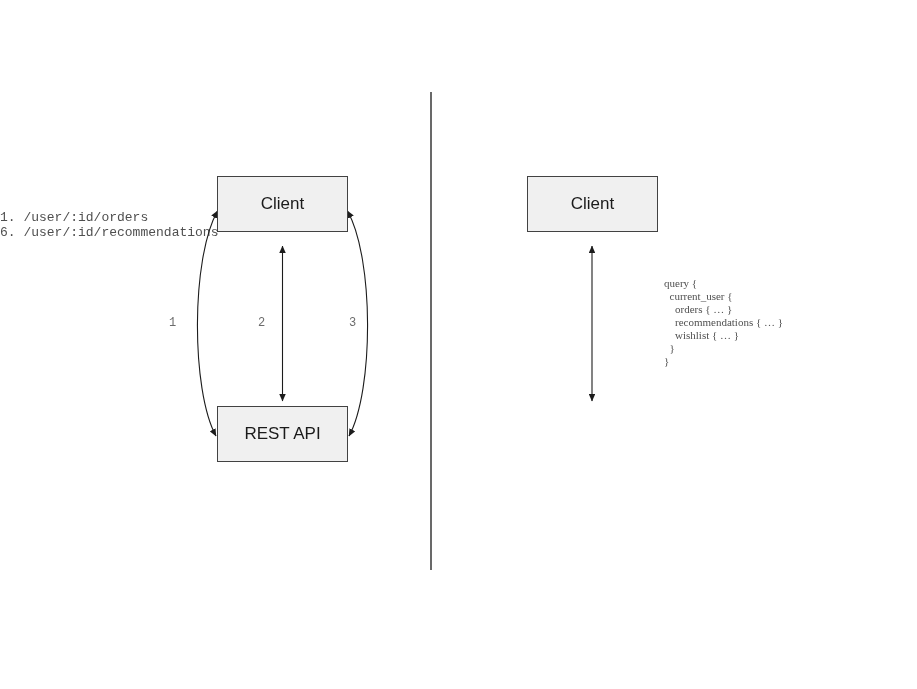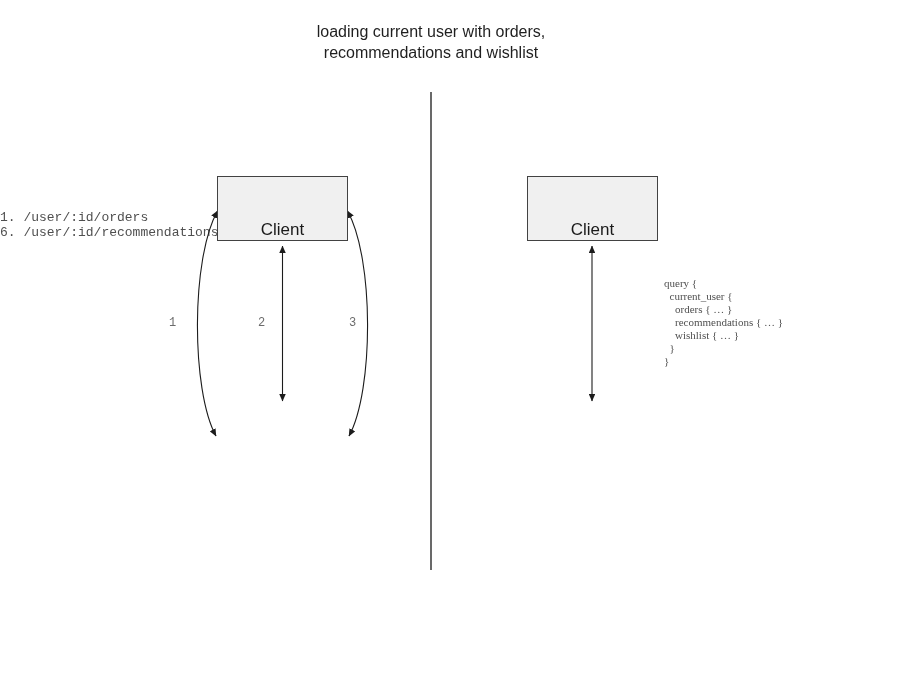--- a/index.html
+++ b/index.html
@@ -30,24 +30,24 @@
     white-space:pre-line;
   }
   .divider{
     position:absolute;
     left:430px;top:92px;
     width:1.5px;height:478px;
     background:var(--divider);
   }
   .node{
     position:absolute;
-    width:131px;height:65px;
+    width:131px;height:56px;
     background:var(--box-fill);
     border:1.5px solid var(--box-border);
-    display:flex;align-items:flex-end;justify-content:center;
+    display:flex;align-items:center;justify-content:center;
     font-size:17px;
     color:#1a1a1a;
   }
   .node.client-left {left:217px;top:176px;}
   .node.rest       {left:217px;top:406px;}
   .node.client-right{left:527px;top:176px;}
   .node.graphql    {left:527px;top:406px;}
   .endpoints{
     position:absolute;
     left:0;top:174px;
@@ -84,42 +84,43 @@
     stroke-width:1.1;
     fill:none;
   }
   .arrows .head{fill:var(--arrow);stroke:none;}
 </style>
 </head>
 <body>
 
 <div class="canvas">
 
-  <div class="title">loading current user with orders,
-recommendations and wishlist</div>
 
   <div class="divider"></div>
 
   <div class="endpoints"><div>1. /user/:id/orders</div><div>6. /user/:id/recommendations</div></div>
 
   <svg class="arrows" width="917" height="689" viewBox="0 0 917 689" xmlns="http://www.w3.org/2000/svg">
     <defs>
       <marker id="ah" markerUnits="userSpaceOnUse" markerWidth="7.5" markerHeight="6.5" viewBox="0 0 7.5 6.5" refX="7" refY="3.25" orient="auto-start-reverse">
         <path class="head" d="M0 0 L7.5 3.25 L0 6.5 z"></path>
       </marker>
     </defs>
     <path d="M217.5 211 C 191 258, 191 390, 216 436" marker-start="url(#ah)" marker-end="url(#ah)"></path>
     <path d="M282.5 246 L282.5 401" marker-start="url(#ah)" marker-end="url(#ah)"></path>
     <path d="M347.5 211 C 374 258, 374 390, 349 436" marker-start="url(#ah)" marker-end="url(#ah)"></path>
     <path d="M592 246 L592 401" marker-start="url(#ah)" marker-end="url(#ah)"></path>
   </svg>
 
   <div class="node client-left">
     <span>Client</span>
   </div>
+  <div class="node rest">
+    <span>REST API</span>
+  </div>
   <div class="node client-right">
     <span>Client</span>
   </div>
 
   <span class="arrow-num n1">1</span>
   <span class="arrow-num n2">2</span>
   <span class="arrow-num n3">3</span>
 
   <div class="query-code">query {
   current_user {

